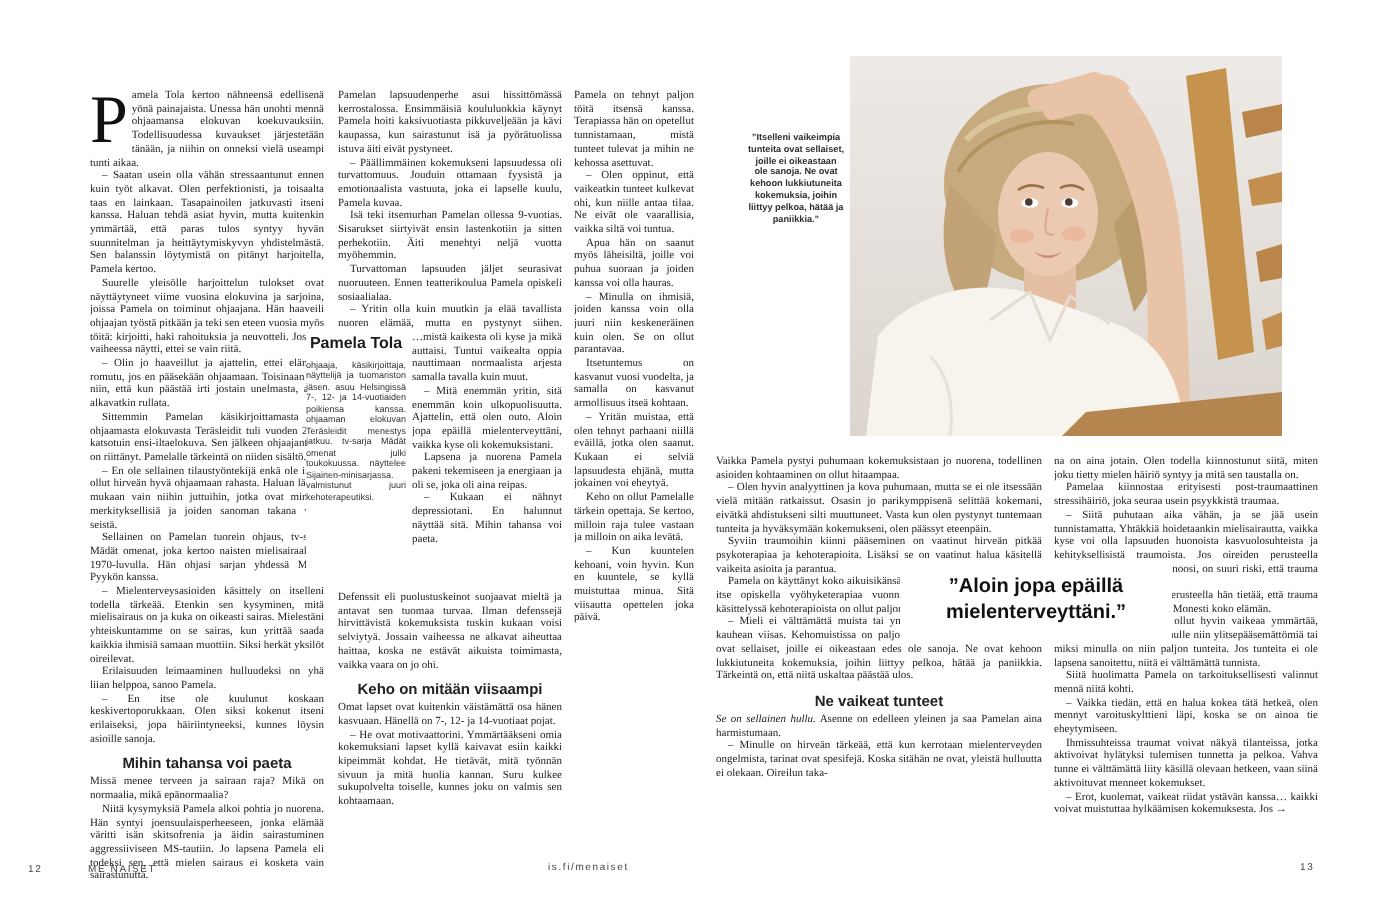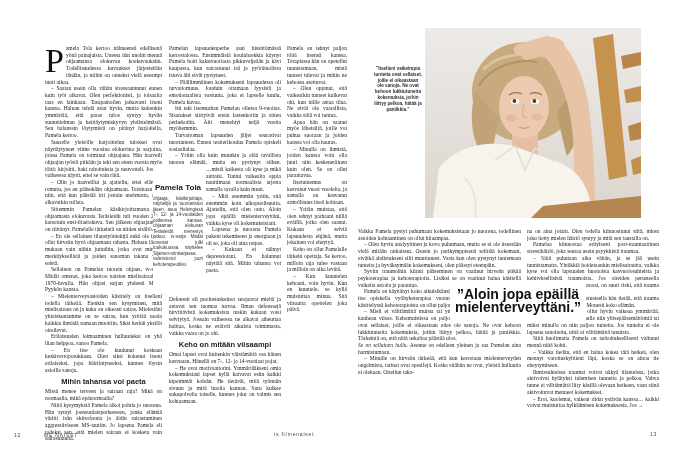--- a/index.html
+++ b/index.html
@@ -15,31 +15,31 @@
   #l-col1{left:45px;top:45px;width:117px;height:395px;}
   #l-col2top{left:169px;top:45px;width:112px;height:120px;}
   #l-col2side{left:206px;top:166px;width:75px;height:124px;}
   #l-col2bottom{left:169px;top:296px;width:112px;height:141px;}
   #l-col3{left:287px;top:45px;width:60px;height:392px;}
   .dropcap{float:left;font-size:34px;line-height:27px;padding:2px 2px 0 0;
            font-family:"Liberation Serif",serif;color:#111;}
   
   #bio-box{position:absolute;left:153px;top:166px;width:50px;height:126px;background:#fff;
            z-index:3;font-family:"Liberation Sans",sans-serif;}
-  #bio-title{font-weight:bold;font-size:8px;line-height:8.5px;text-align:center;margin:18px 0 3px;}
+  #bio-title{font-weight:bold;font-size:8px;line-height:8.5px;text-align:center;margin:2px 0 3px;}
   #bio-text{font-size:4.5px;line-height:5.5px;text-align:justify;color:#333;}
   
   #photo{position:absolute;left:425px;top:28px;width:216px;height:190px;overflow:hidden;}
   #photo-caption{position:absolute;left:374px;top:66px;width:48px;
       font-family:"Liberation Sans",sans-serif;font-weight:bold;font-size:4.6px;
       line-height:5.8px;text-align:center;color:#2e2e2e;}
   #r-col1{left:358px;top:228px;width:163px;height:207px;}
   #r-col2{left:527px;top:228px;width:132px;height:210px;}
   #pull-quote{position:absolute;left:450px;top:280px;width:128px;background:#fff;z-index:3;
-      font-family:"Liberation Sans",sans-serif;font-weight:bold;font-size:14px;
+      font-family:"Liberation Sans",sans-serif;font-weight:bold;font-size:10px;
       line-height:12.5px;text-align:center;color:#111;padding:8px 4px 9px;}
   
   .footer{position:absolute;font-family:"Liberation Sans",sans-serif;font-size:5px;
       letter-spacing:0.8px;color:#444;}
   #f-pg12{left:14px;top:432px;}
   #f-brand{left:44px;top:432px;}
   #f-site{left:274px;top:431px;}
   #f-pg13{left:650px;top:431px;}
 </style>
 </head>
@@ -163,20 +163,21 @@
       <polygon points="118,178 216,168 216,190 106,190" fill="#b5854f"></polygon>
     </svg>
   </div>
 
   <div class="col" id="r-col1">
     <p class="ni">Vaikka Pamela pystyi puhumaan kokemuksistaan jo nuorena, todellinen asioiden kohtaaminen on ollut hitaampaa.</p>
     <p>– Olen hyvin analyyttinen ja kova puhumaan, mutta se ei ole itsessään vielä mitään ratkaissut. Osasin jo parikymppisenä selittää kokemani, eivätkä ahdistukseni silti muuttuneet. Vasta kun olen pystynyt tuntemaan tunteita ja hyväksymään kokemukseni, olen päässyt eteenpäin.</p>
     <p>Syviin traumoihin kiinni pääseminen on vaatinut hirveän pitkää psykoterapiaa ja kehoterapioita. Lisäksi se on vaatinut halua käsitellä vaikeita asioita ja parantua.</p>
     <p>Pamela on käyttänyt koko aikuisikänsä erilaisia kehoterapioita ja alkoi itse opiskella vyöhyketerapiaa vuonna 2012. Vaikeiden tunteiden käsittelyssä kehoterapioista on ollut paljon apua.</p>
     <p>– Mieli ei välttämättä muista tai ymmärrä asioita, mutta keho on kauhean viisas. Kehomuistissa on paljon. Itselleni vaikeimpia tunteita ovat sellaiset, joille ei oikeastaan edes ole sanoja. Ne ovat kehoon lukkiutuneita kokemuksia, joihin liittyy pelkoa, hätää ja paniikkia. Tärkeintä on, että niitä uskaltaa päästää ulos.</p>
+    <div class="subhead">Ne vaikeat tunteet</div>
     <p class="ni"><em>Se on sellainen hullu.</em> <span>Asenne on edelleen yleinen ja saa Pamelan aina harmistumaan.</span></p>
     <p>– Minulle on hirveän tärkeää, että kun kerrotaan mielenterveyden ongelmista, tarinat ovat spesifejä. Koska sitähän ne ovat, yleistä hulluutta ei olekaan. Oireilun taka-</p>
   </div>
 
   <div class="col" id="r-col2">
     <p class="ni">na on aina jotain. Olen todella kiinnostunut siitä, miten joku tietty mielen häiriö syntyy ja mitä sen taustalla on.</p>
     <p>Pamelaa kiinnostaa erityisesti post-traumaattinen stressihäiriö, joka seuraa usein psyykkistä traumaa.</p>
     <p>– Siitä puhutaan aika vähän, ja se jää usein tunnistamatta. Yhtäkkiä hoidetaankin mielisairautta, vaikka kyse voi olla lapsuuden huonoista kasvuolosuhteista ja kehityksellisistä traumoista. Jos oireiden perusteella tehdään mielenterveysdiagnoosi, on suuri riski, että trauma jää käsittelemättä.</p>
     <p>Oman kokemuksensa perusteella hän tietää, että trauma voi vaikuttaa pitkän aikaa. Monesti koko elämän.</p>
     <p>– Välillä ihmisten on ollut hyvin vaikeaa ymmärtää, miksi jotkut asiat ovat minulle niin ylitsepääsemättömiä tai miksi minulla on niin paljon tunteita. Jos tunteita ei ole lapsena sanoitettu, niitä ei välttämättä tunnista.</p>

